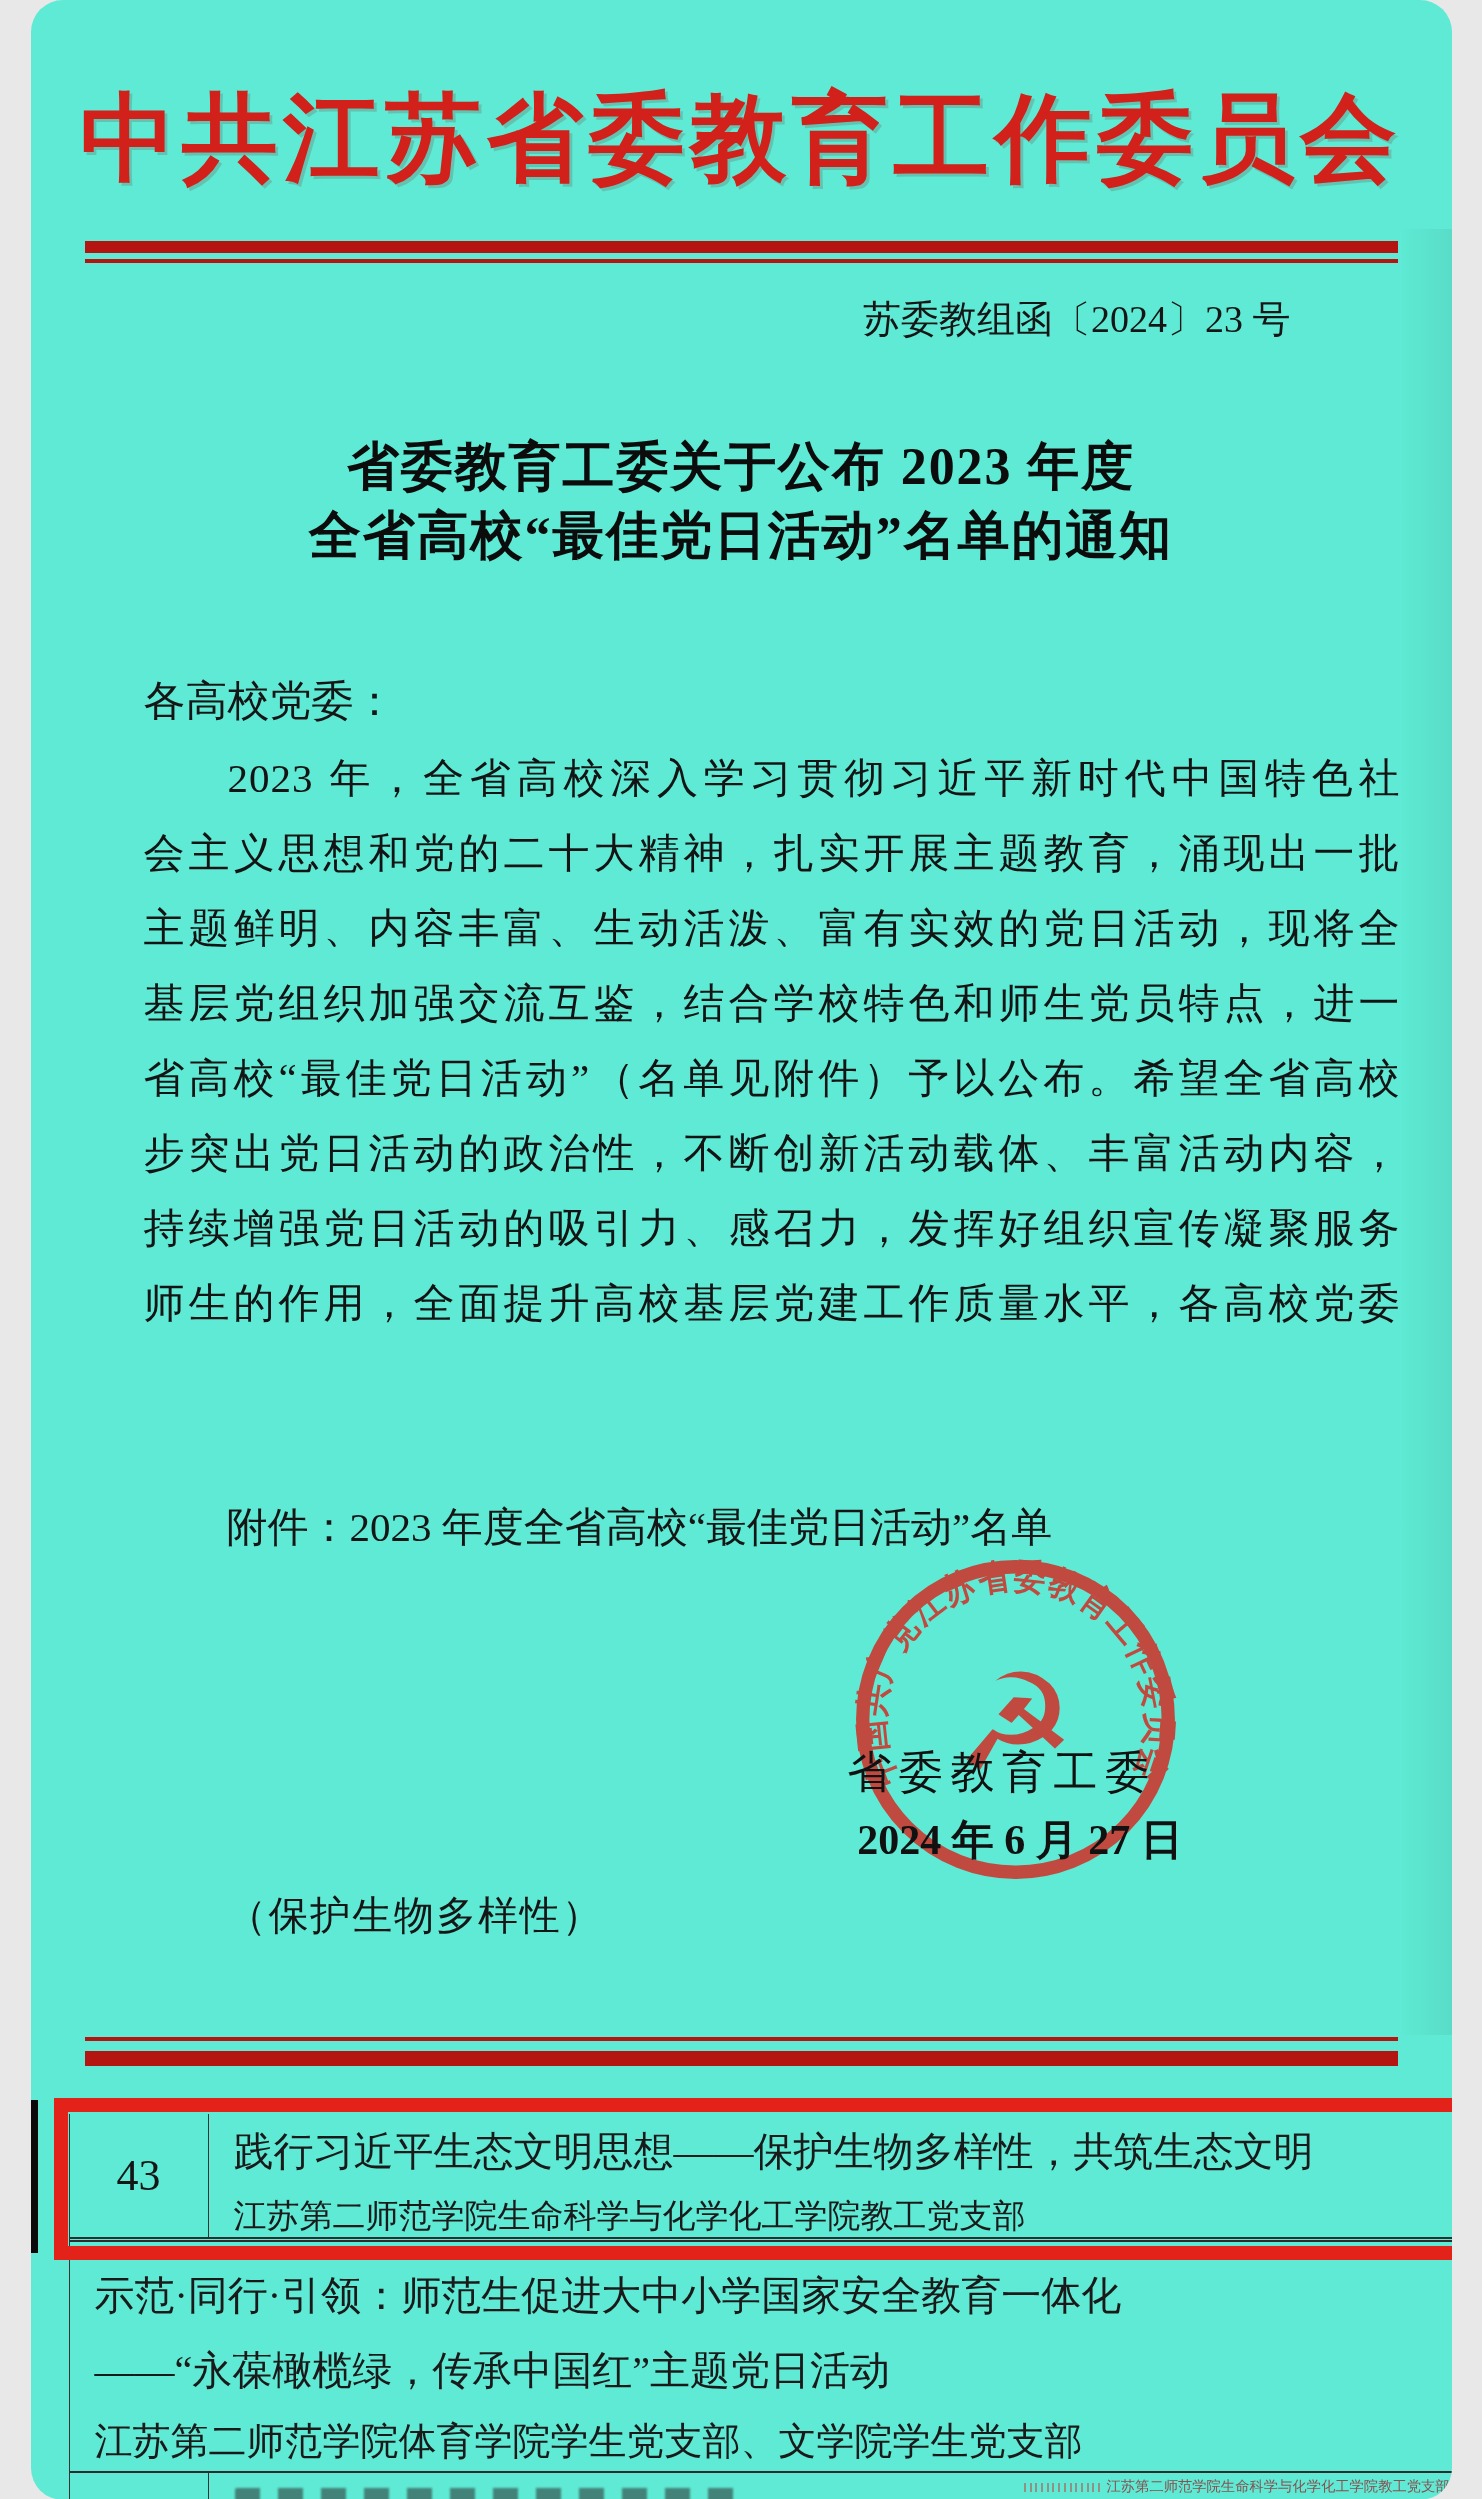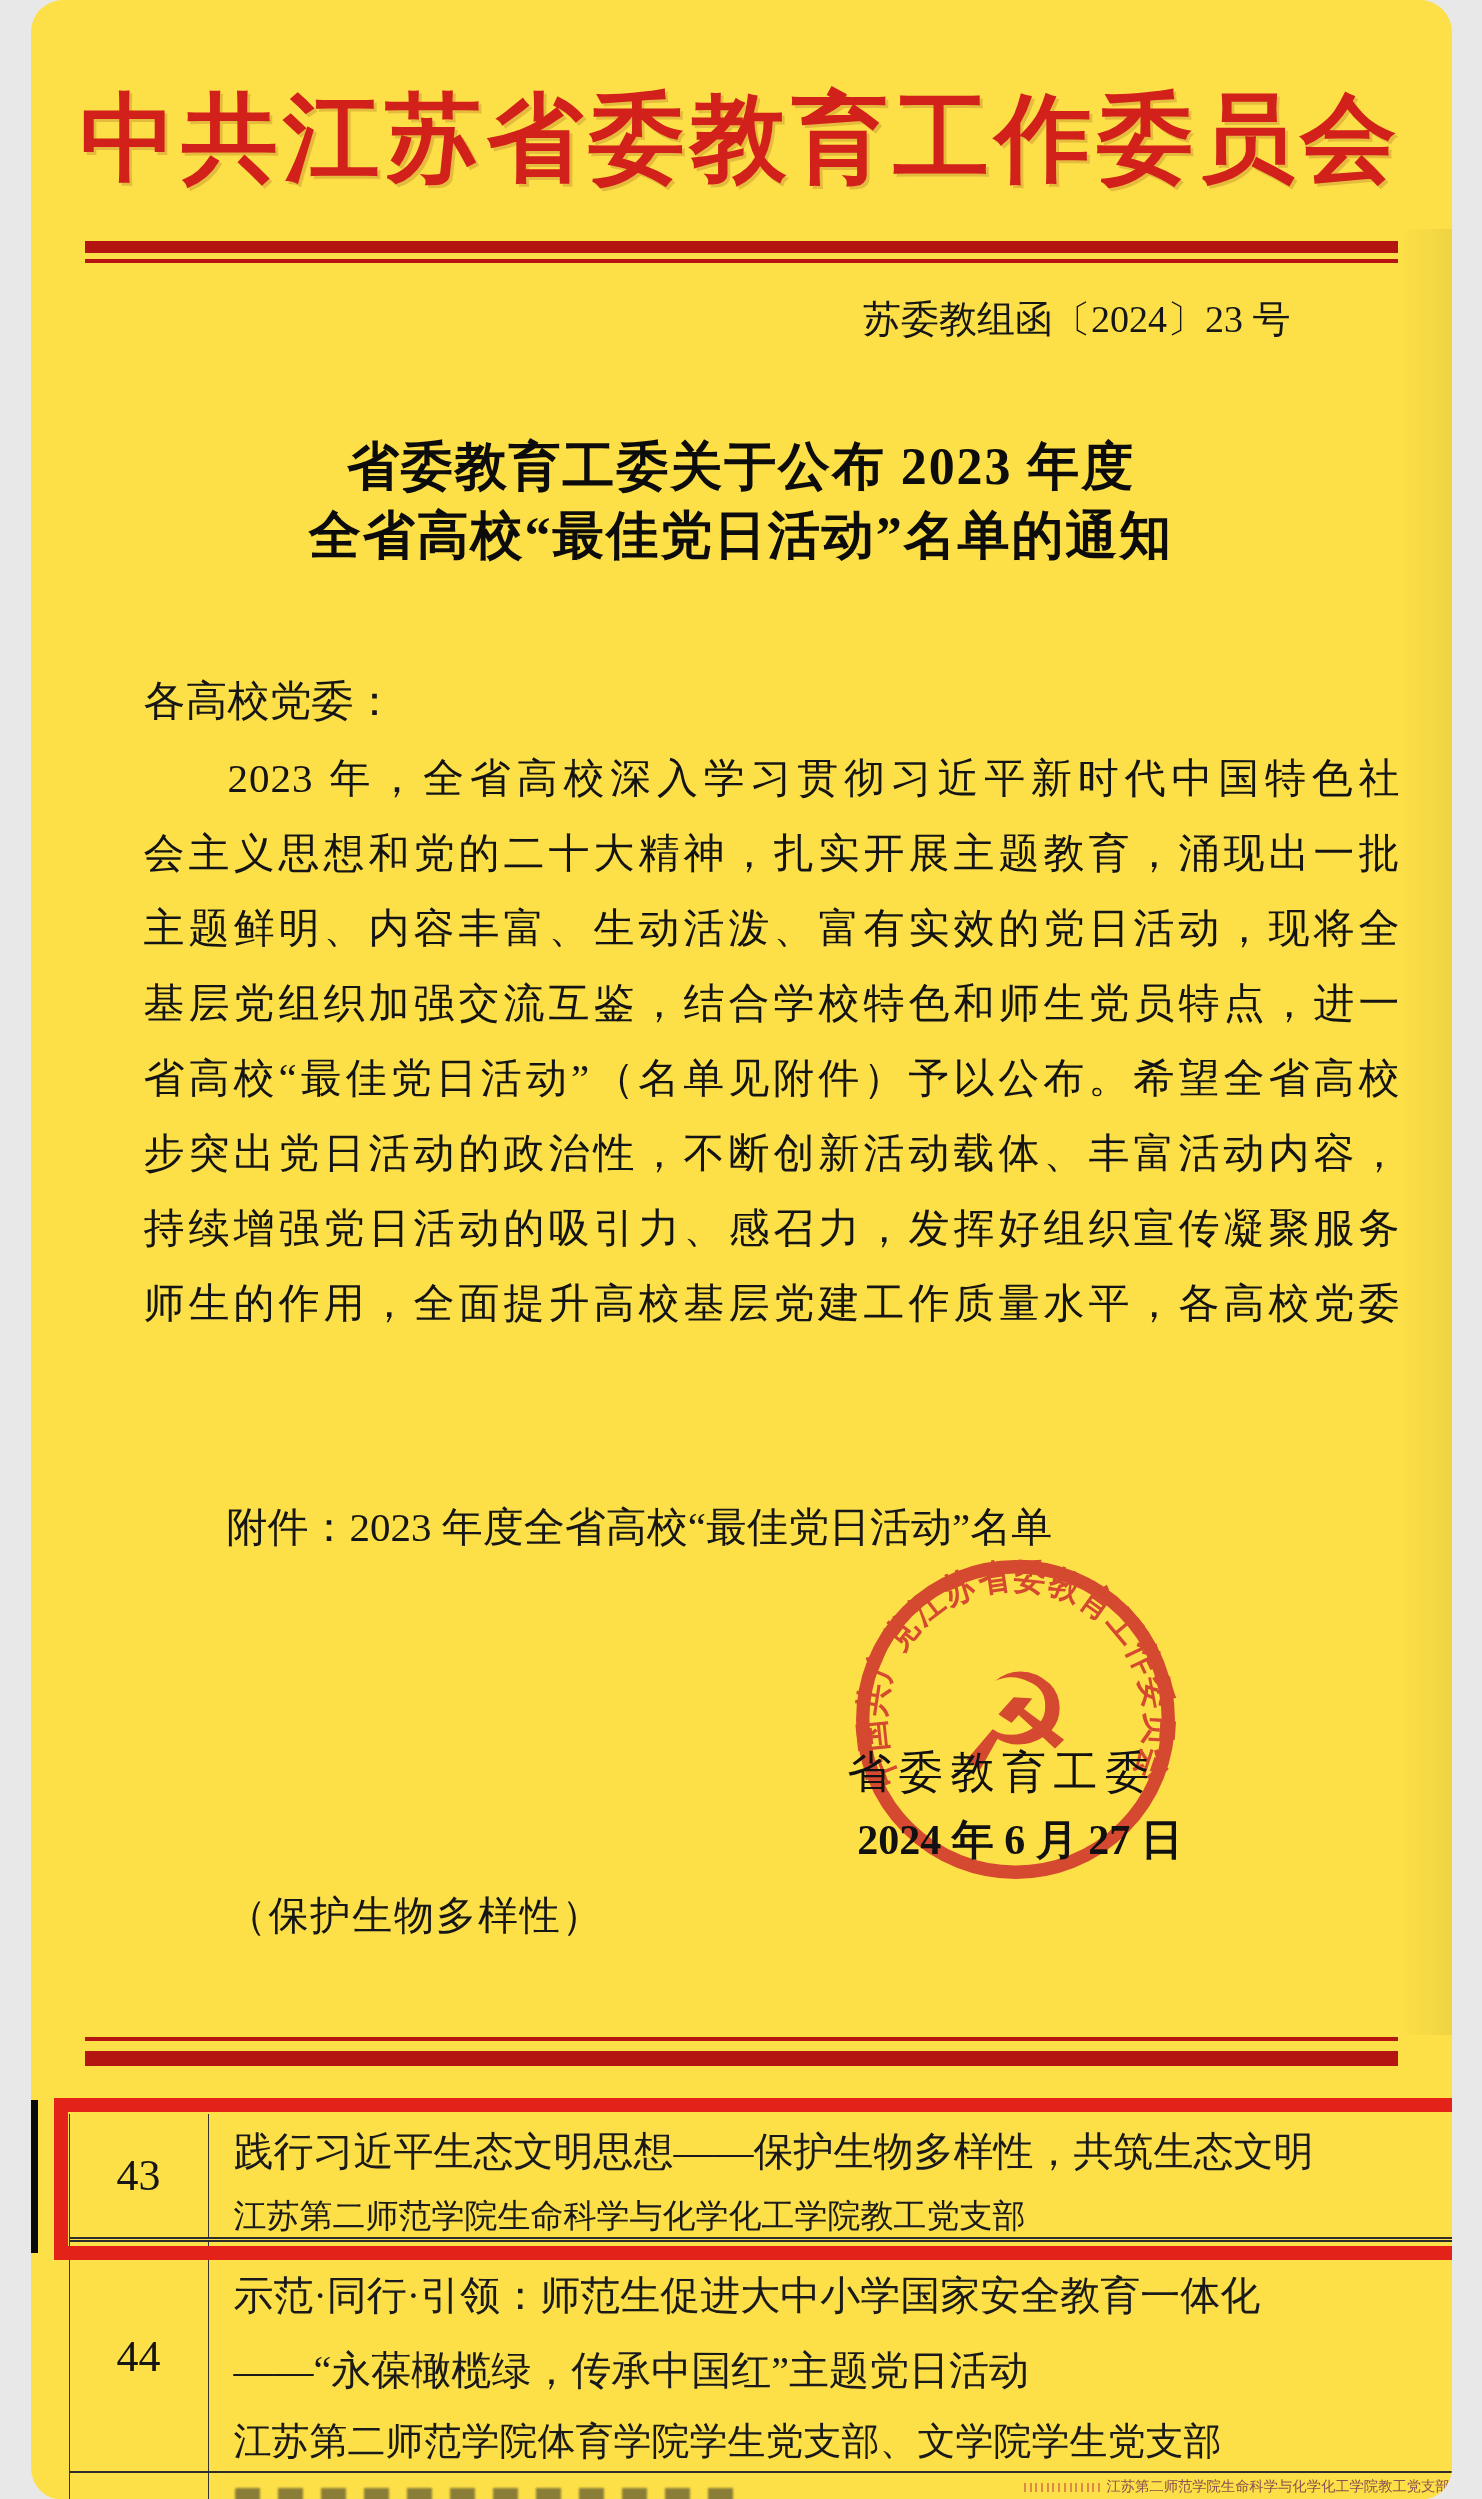--- a/index.html
+++ b/index.html
@@ -1,18 +1,18 @@
 <!DOCTYPE html>
 <html><head>
 <meta charset="utf-8">
 <style>
   html,body{margin:0;padding:0;background:#e8e8e8;}
   .page{
     position:relative;width:1421px;height:2500px;margin:0 auto;
-    background:#fde047;overflow:hidden;
+    background:#5eead4;overflow:hidden;
     font-family:"Liberation Serif","DejaVu Serif",serif;
     color:#161616;
     border-radius:32px;
   }
   .abs{position:absolute;}
   
   .letterhead{
     top:75px;left:0;width:100%;text-align:center;
     font-size:96px;font-weight:bold;letter-spacing:5.7px;
     color:#d2201a;white-space:nowrap;
@@ -142,21 +142,20 @@
 
     <div class="trow row43">
       <div class="tcell-no">43</div>
       <div class="tcell-content">
         <div class="t-line l1">践行习近平生态文明思想——保护生物多样性，共筑生态文明</div>
         <div class="t-line l2">江苏第二师范学院生命科学与化学化工学院教工党支部</div>
       </div>
     </div>
 
     <div class="trow row44">
-      <div class="tcell-no">44</div>
       <div class="tcell-content">
         <div class="t-line l1">示范·同行·引领：师范生促进大中小学国家安全教育一体化</div>
         <div class="t-line l2">——“永葆橄榄绿，传承中国红”主题党日活动</div>
         <div class="t-line l3">江苏第二师范学院体育学院学生党支部、文学院学生党支部</div>
       </div>
     </div>
 
     <div class="trow row45">
       <div class="tcell-no"></div>
       <div class="tcell-content">

